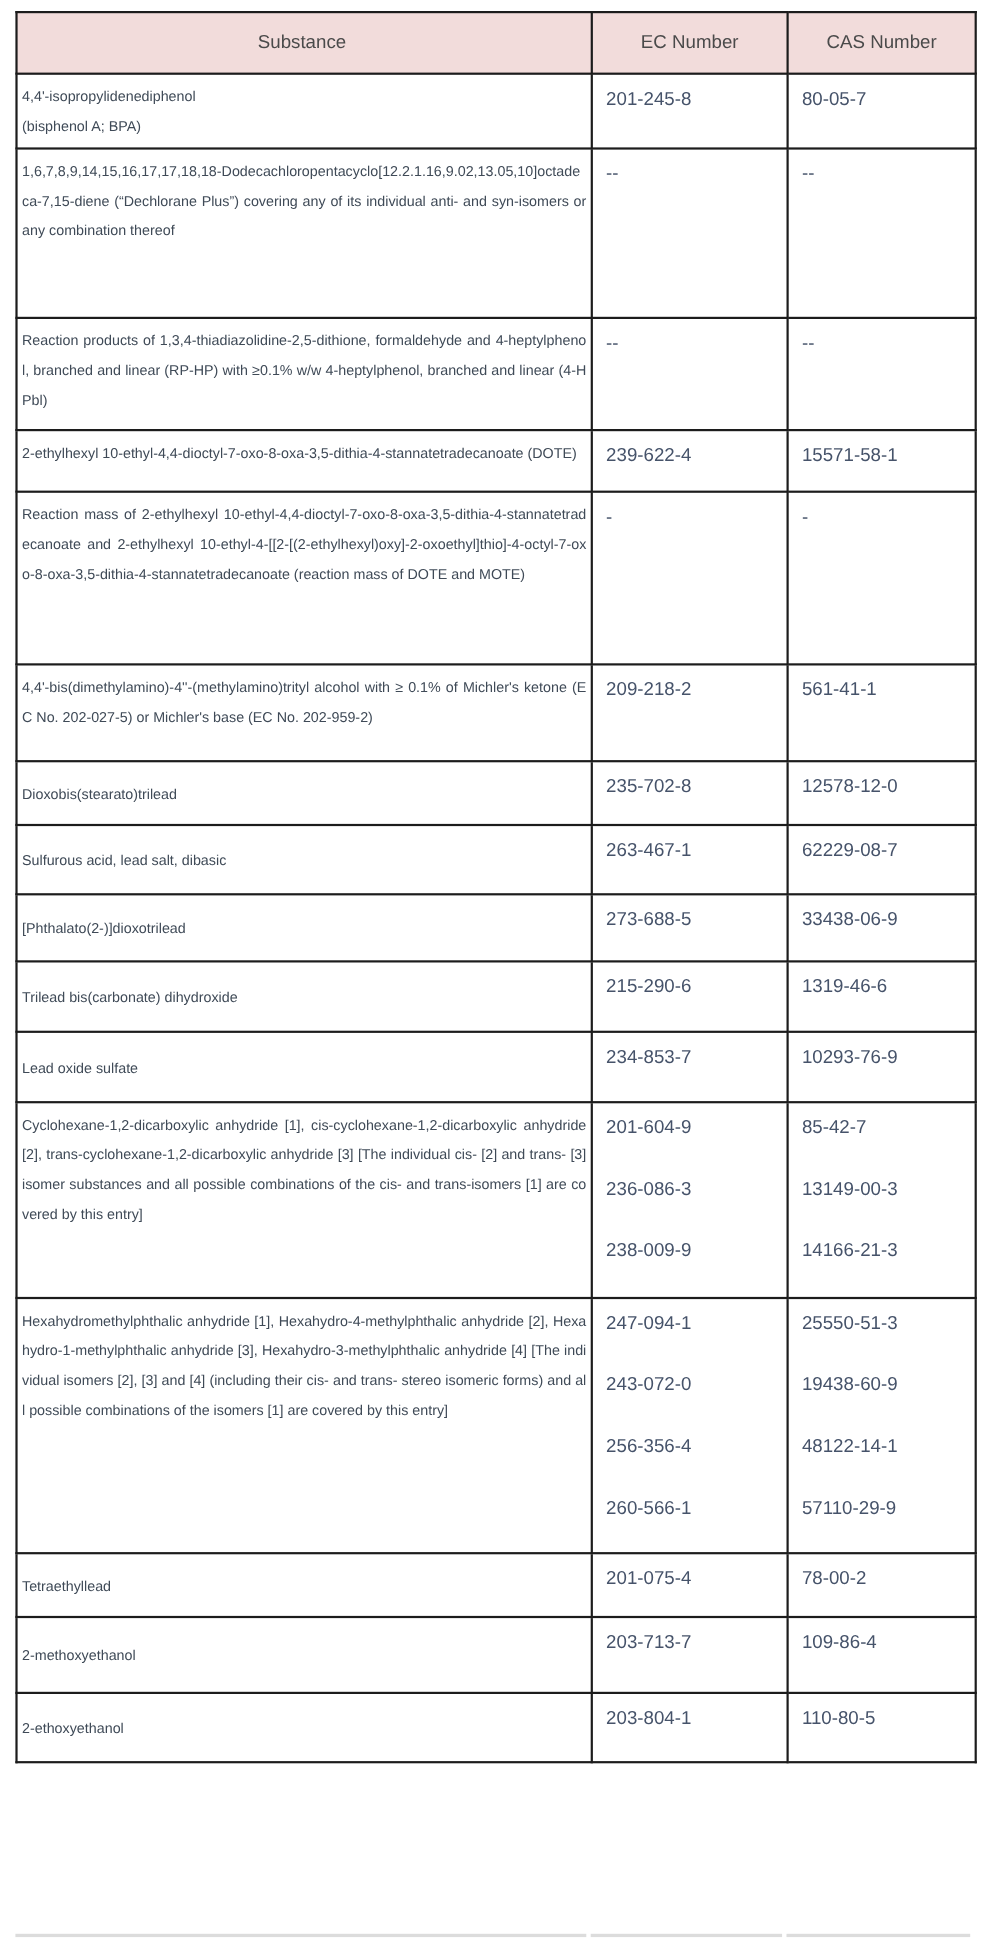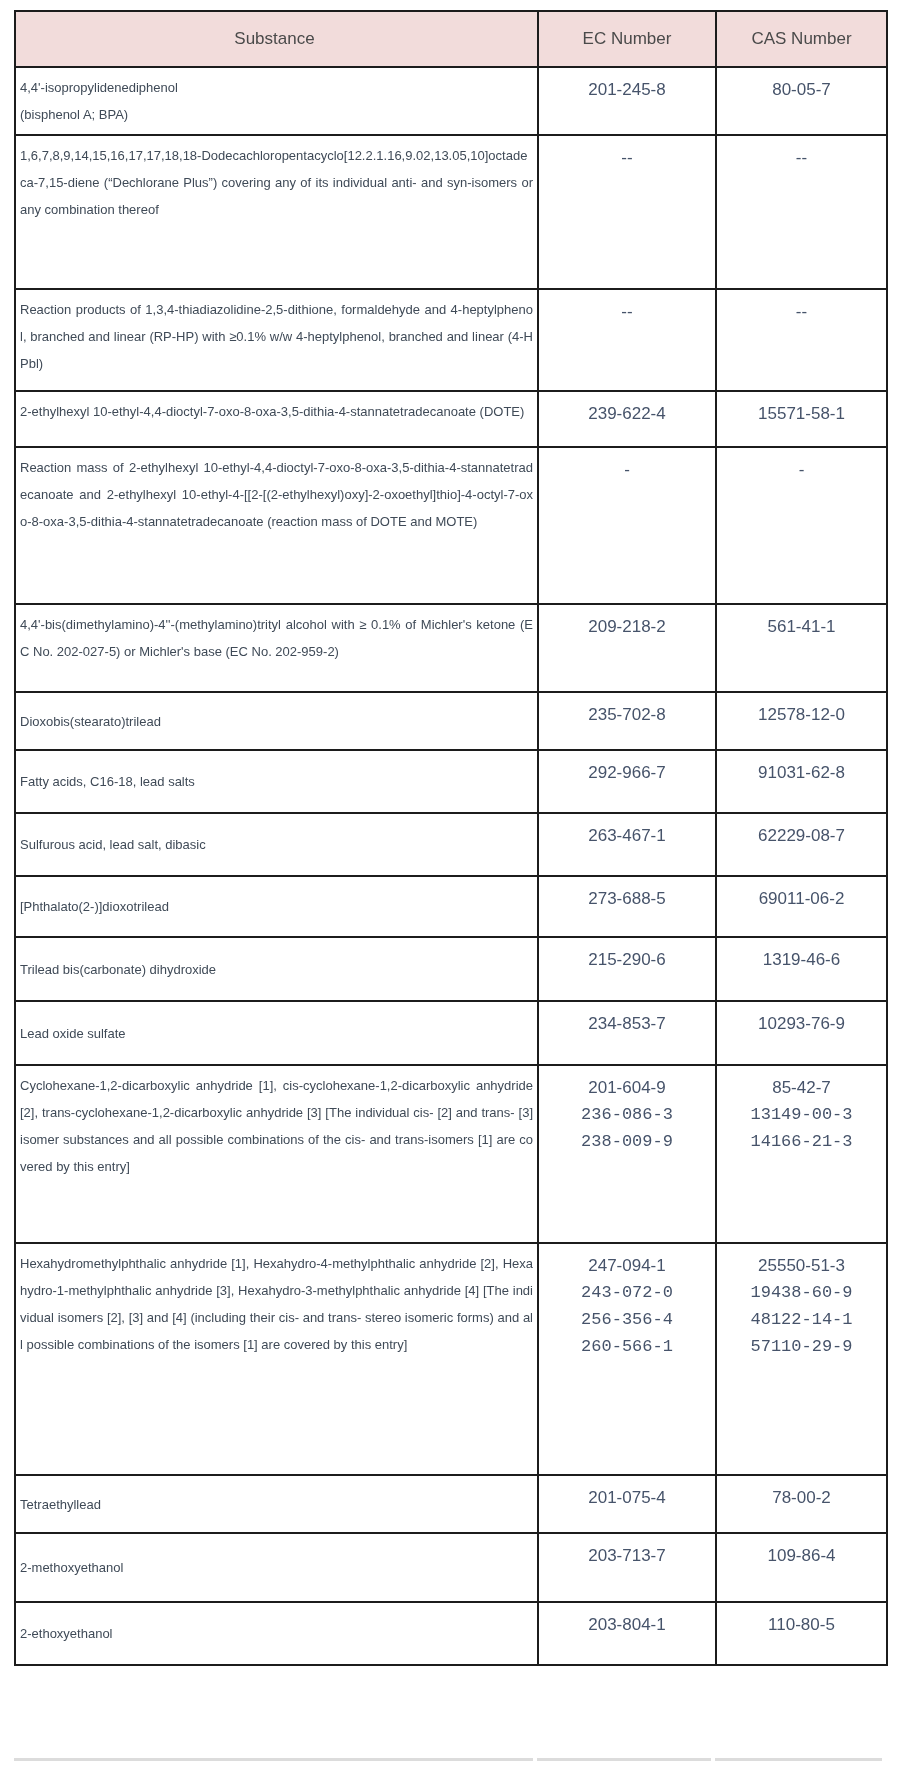--- a/index.html
+++ b/index.html
@@ -38,25 +38,24 @@
     text-align:justify;
     word-break:break-all;
     white-space:pre-line;
     vertical-align:top;
   }
   td.sub.mid{vertical-align:middle;border-radius:21px;}
   td.numcell{
     color:var(--num-text);
     font-size:17px;
     vertical-align:top;
-    padding:8px 28px;
-    text-align:center;
+    padding:8px 12px;
   }
   .num{line-height:27px;}
-  .num + .num{font-family:Liberation Mono, monospace;}
+  .num + .num{margin-top:29px;}
   .ghost{
     position:absolute;left:14px;top:1758px;width:872px;
     display:flex;gap:4px;
   }
   .ghost span{height:3px;background:var(--ghost);}
   .ghost .g1{width:519px;}
   .ghost .g2{width:174px;}
   .ghost .g3{width:167px;}
 </style>
 </head>
@@ -135,44 +134,35 @@
         <tr style="height: 58px;">
           <td class="sub mid">Dioxobis(stearato)trilead</td>
           <td class="numcell">
             <div class="num">235-702-8</div>
           </td>
           <td class="numcell">
             <div class="num">12578-12-0</div>
           </td>
         </tr>
         <tr style="height: 63px;">
-          <td class="sub mid">Fatty acids, C16-18, lead salts</td>
-          <td class="numcell">
-            <div class="num">292-966-7</div>
-          </td>
-          <td class="numcell">
-            <div class="num">91031-62-8</div>
-          </td>
-        </tr>
-        <tr style="height: 63px;">
           <td class="sub mid">Sulfurous acid, lead salt, dibasic</td>
           <td class="numcell">
             <div class="num">263-467-1</div>
           </td>
           <td class="numcell">
             <div class="num">62229-08-7</div>
           </td>
         </tr>
         <tr style="height: 61px;">
           <td class="sub mid">[Phthalato(2-)]dioxotrilead</td>
           <td class="numcell">
             <div class="num">273-688-5</div>
           </td>
           <td class="numcell">
-            <div class="num">69011-06-2</div>
+            <div class="num">33438-06-9</div>
           </td>
         </tr>
         <tr style="height: 64px;">
           <td class="sub mid">Trilead bis(carbonate) dihydroxide</td>
           <td class="numcell">
             <div class="num">215-290-6</div>
           </td>
           <td class="numcell">
             <div class="num">1319-46-6</div>
           </td>

